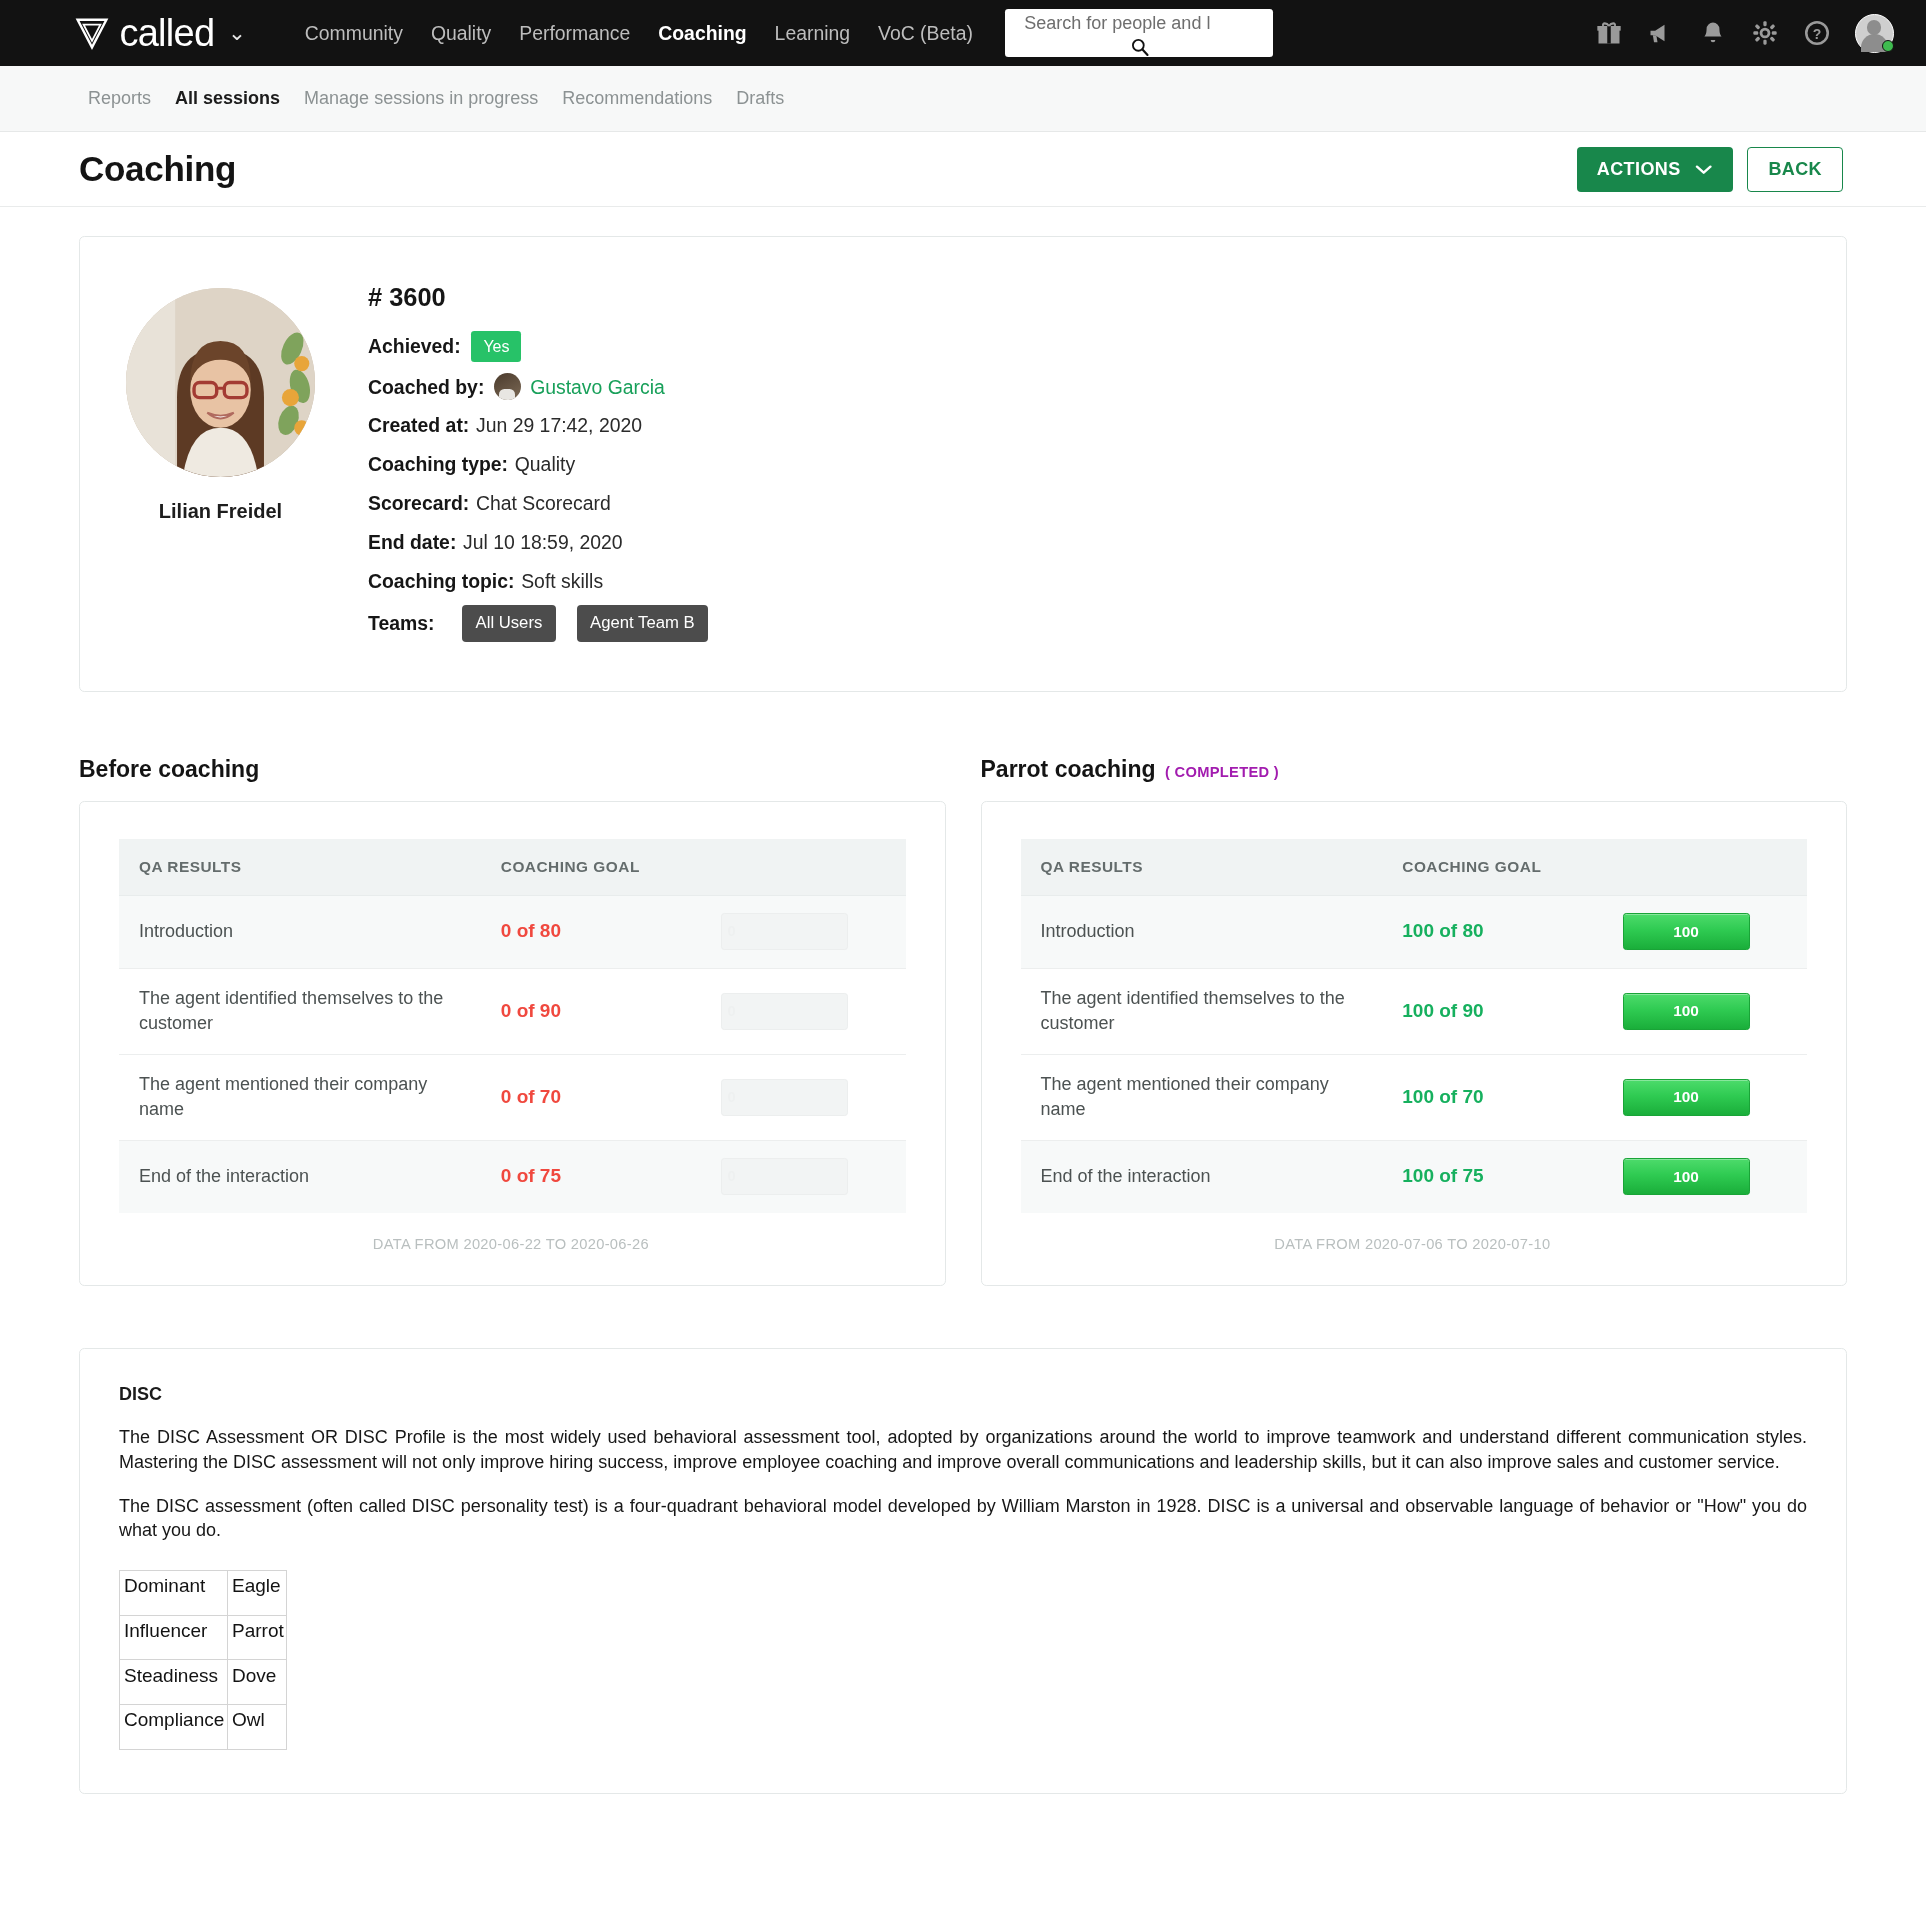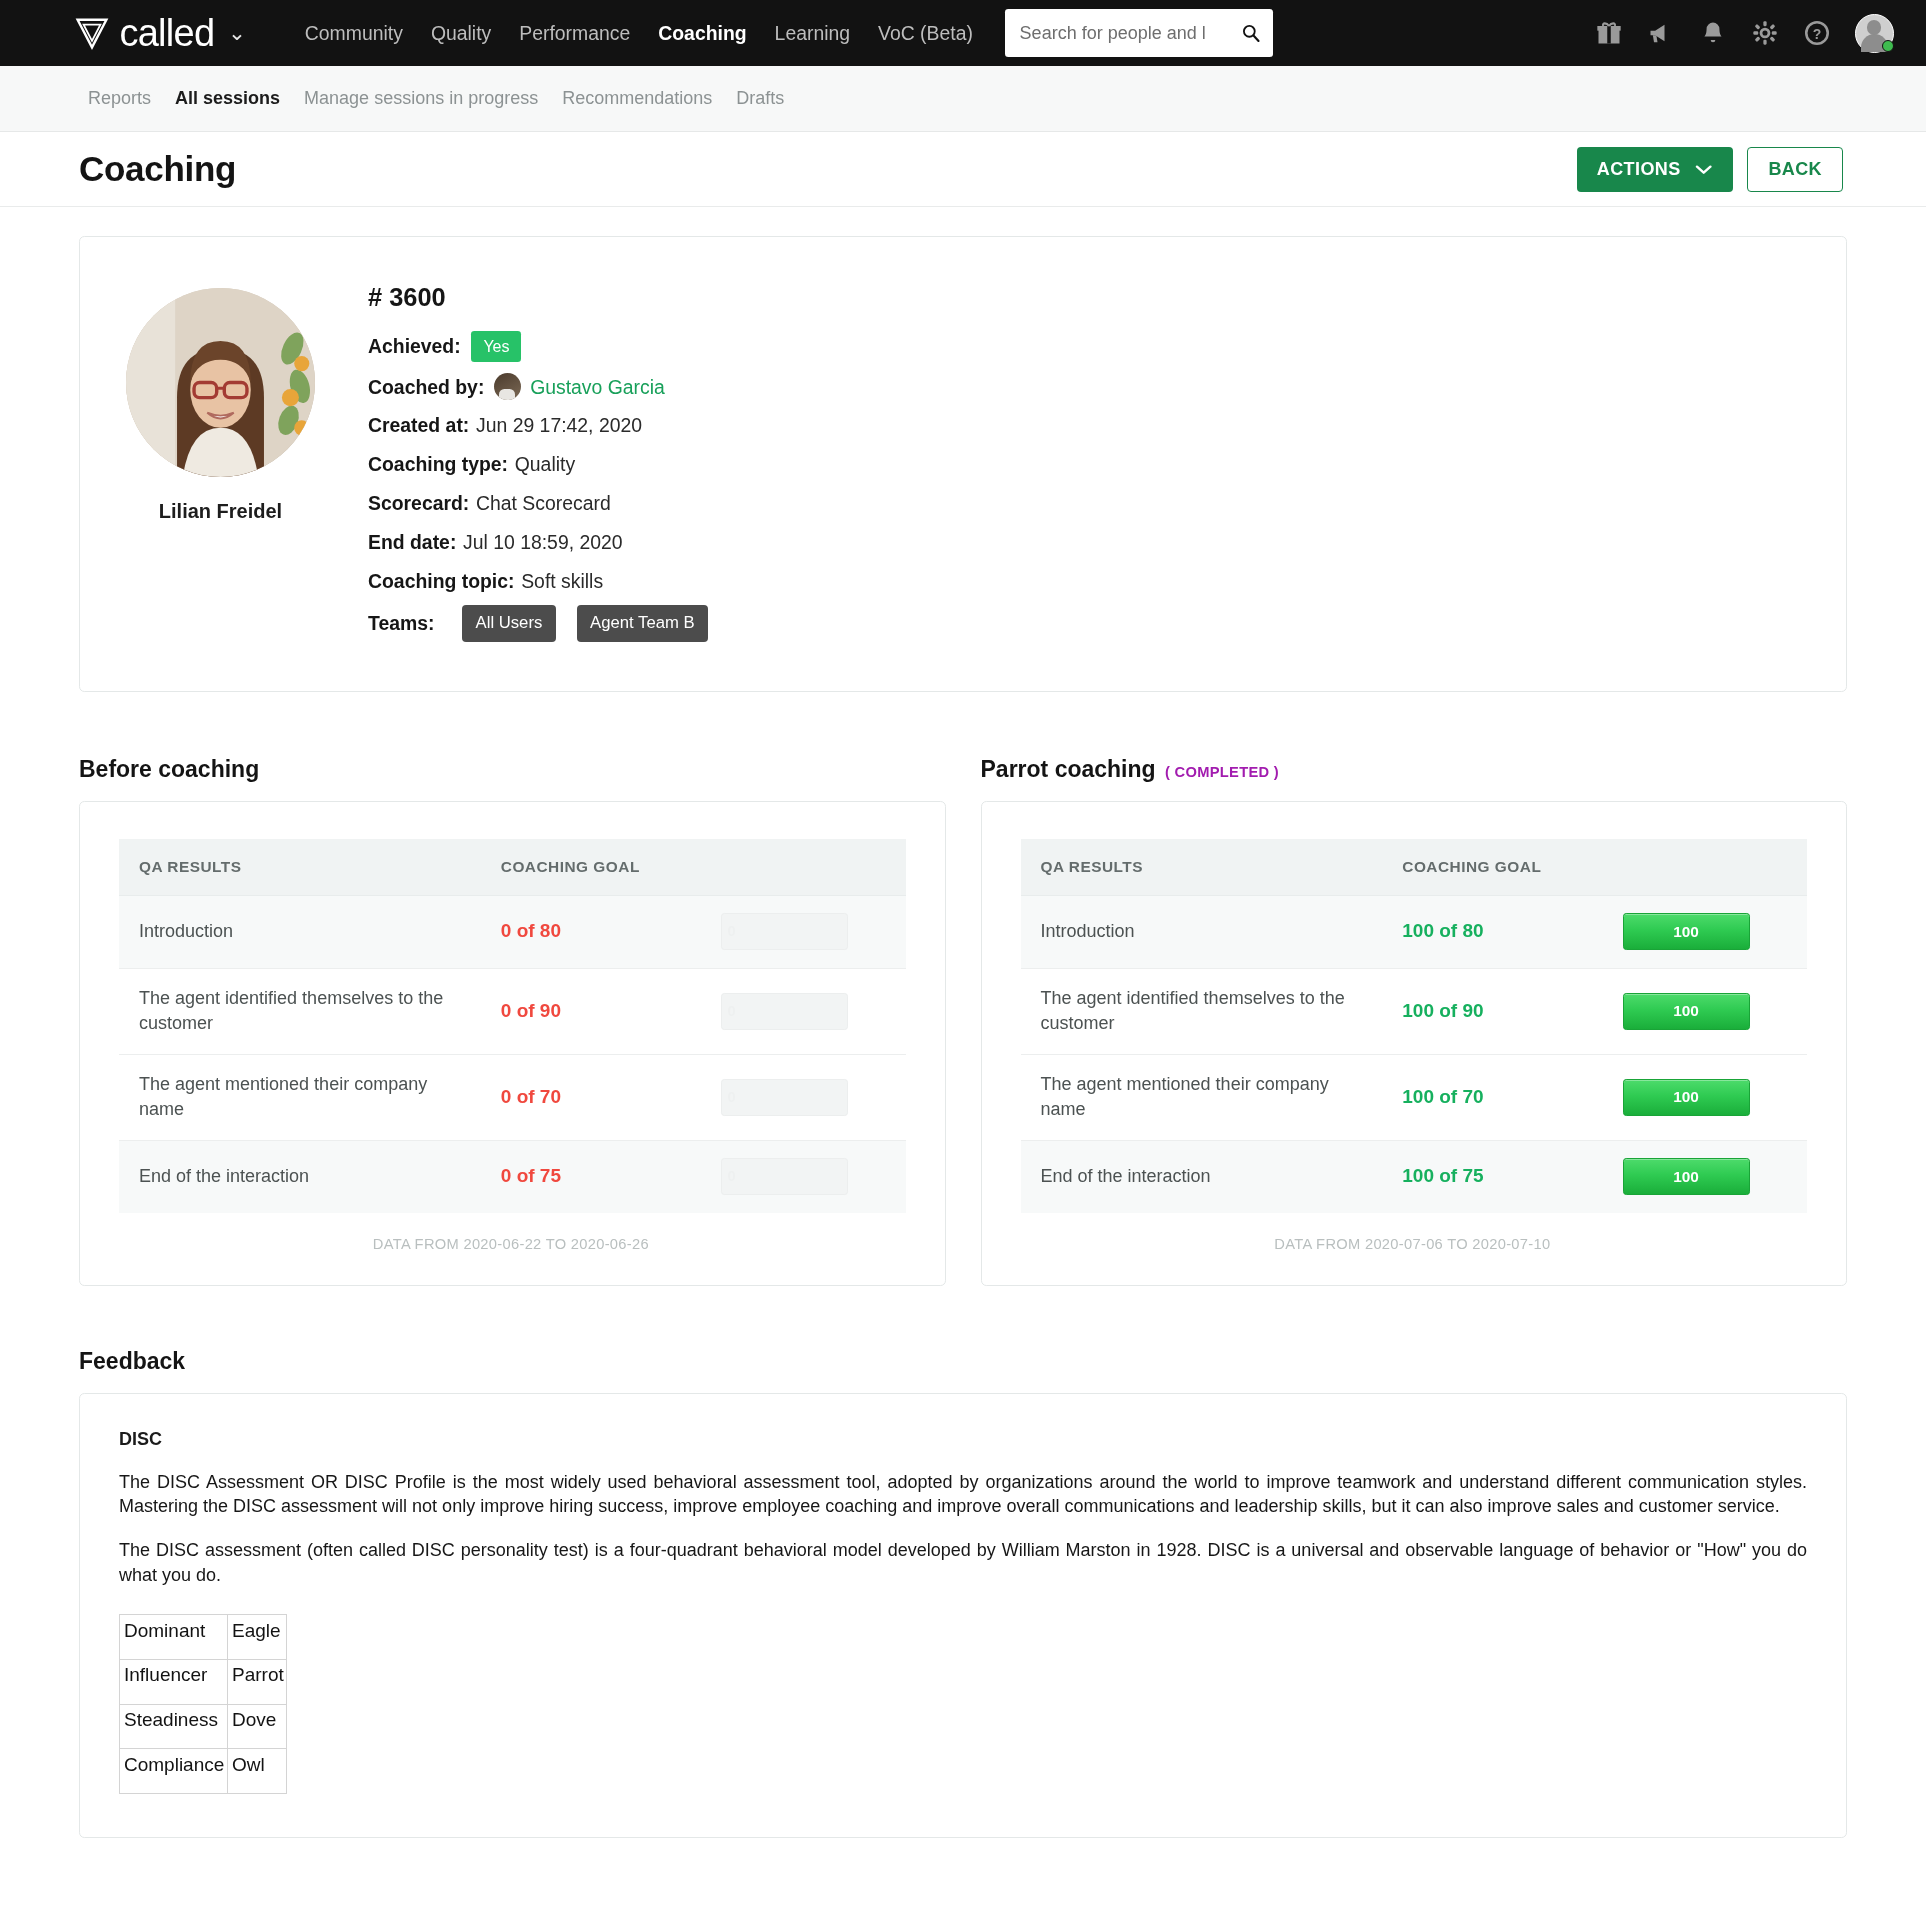--- a/index.html
+++ b/index.html
@@ -41,20 +41,21 @@
 
   .searchbox {
     margin-left: 32px;
     width: 268px;
     height: 48px;
     background: #ffffff;
     border-radius: 3.3px;
     display: flex;
     align-items: center;
     padding: 0 12px 0 14.7px;
+    flex-direction: column;
   }
   .searchbox input {
     flex: 1;
     border: none;
     outline: none;
     font-size: 18px;
     font-family: "Liberation Sans", sans-serif;
     color: #333;
     background: transparent;
     min-width: 0;
@@ -564,21 +565,20 @@
                 </td>
             </tr>
           </tbody>
         </table>
         <div class="data-from">DATA FROM 2020-07-06 TO 2020-07-10</div>
       </div>
     </div>
   </div>
 
   <div class="fb-section">
-    <div class="fb-heading">Feedback</div>
     <div class="card fb-card">
       <div class="fb-title">DISC</div>
       <div class="fb-para">The DISC Assessment OR DISC Profile is the most widely used behavioral assessment tool, adopted by organizations around the world to improve teamwork and understand different communication styles.  Mastering the DISC assessment will not only improve hiring success, improve employee coaching and improve overall communications and leadership skills, but it can also improve sales and customer service.</div>
       <div class="fb-para">The DISC assessment (often called DISC personality test) is a four-quadrant behavioral model developed by William Marston in 1928. DISC is a universal and observable language of behavior or "How" you do what you do.</div>
       <table class="disc-table">
         <tbody>
           <tr>
             <td class="c1">Dominant</td>
             <td class="c2">Eagle</td>
           </tr>

